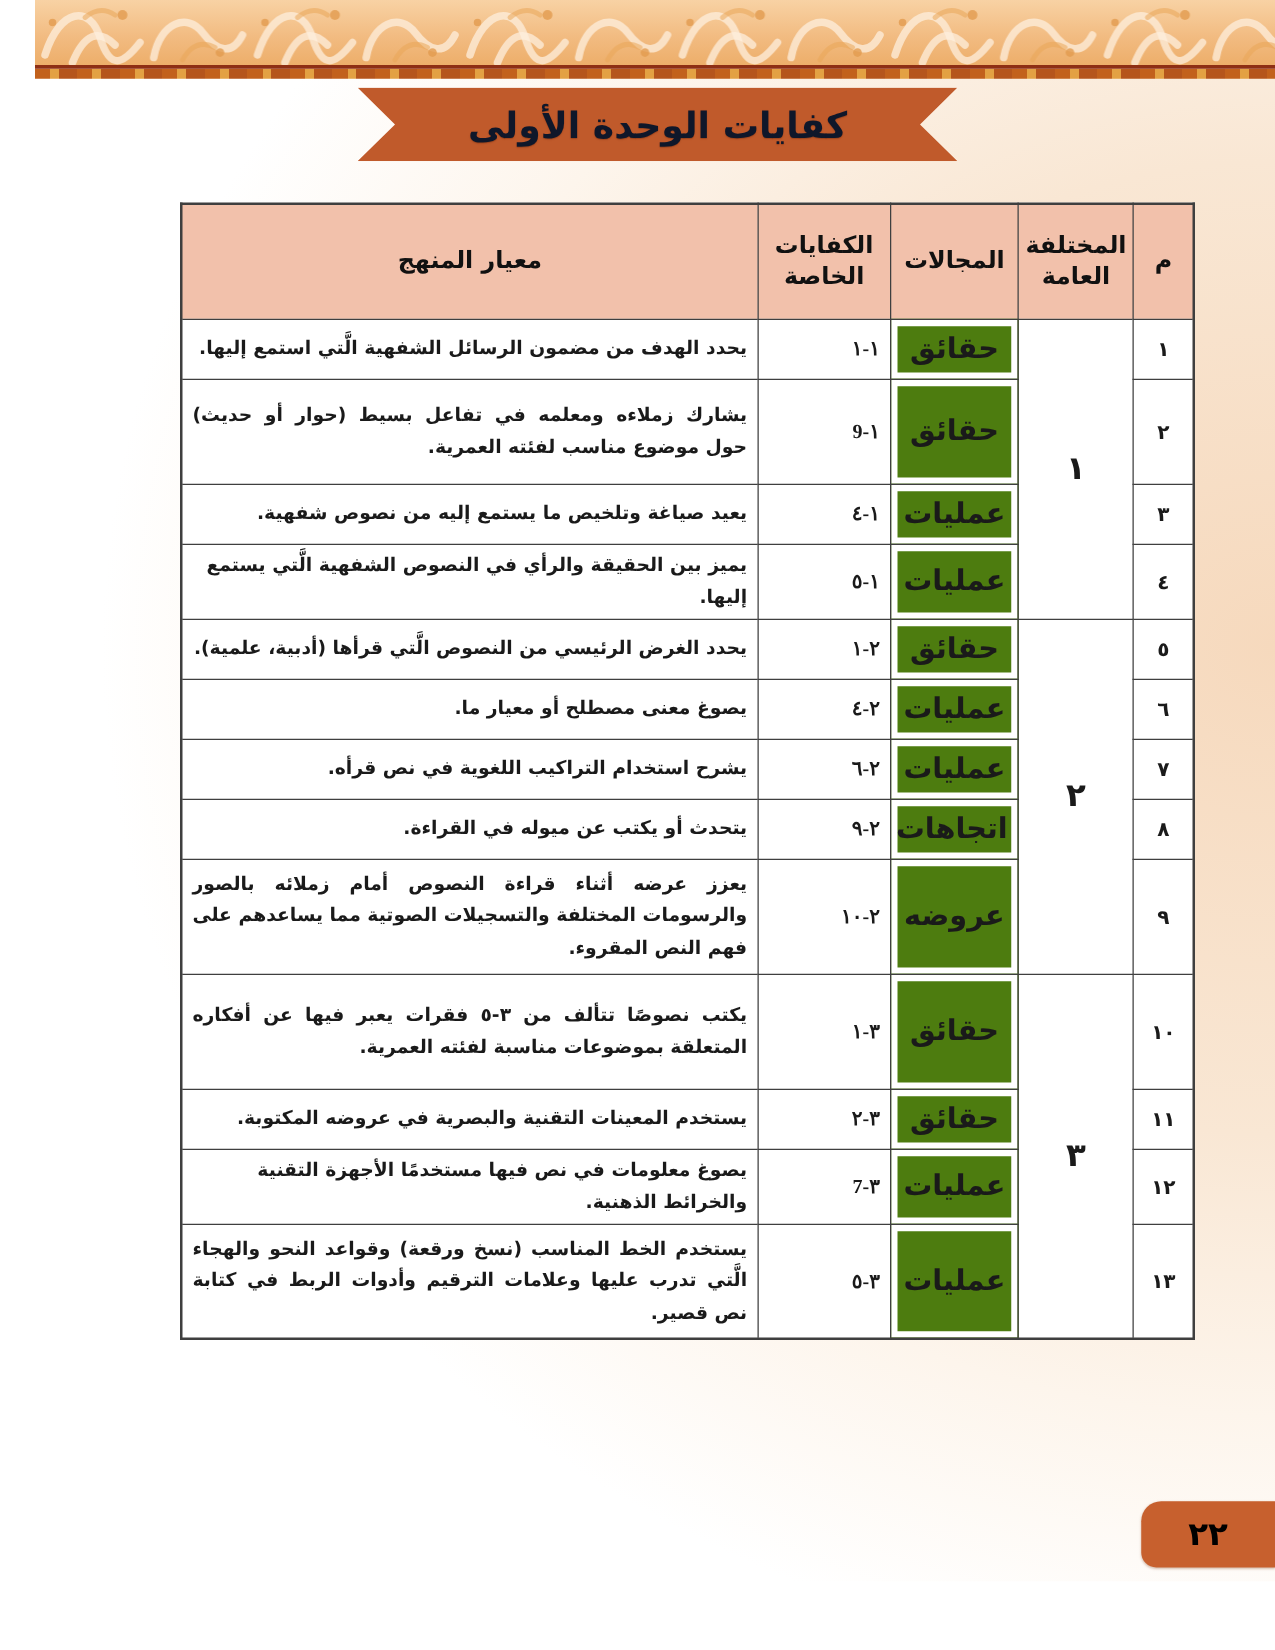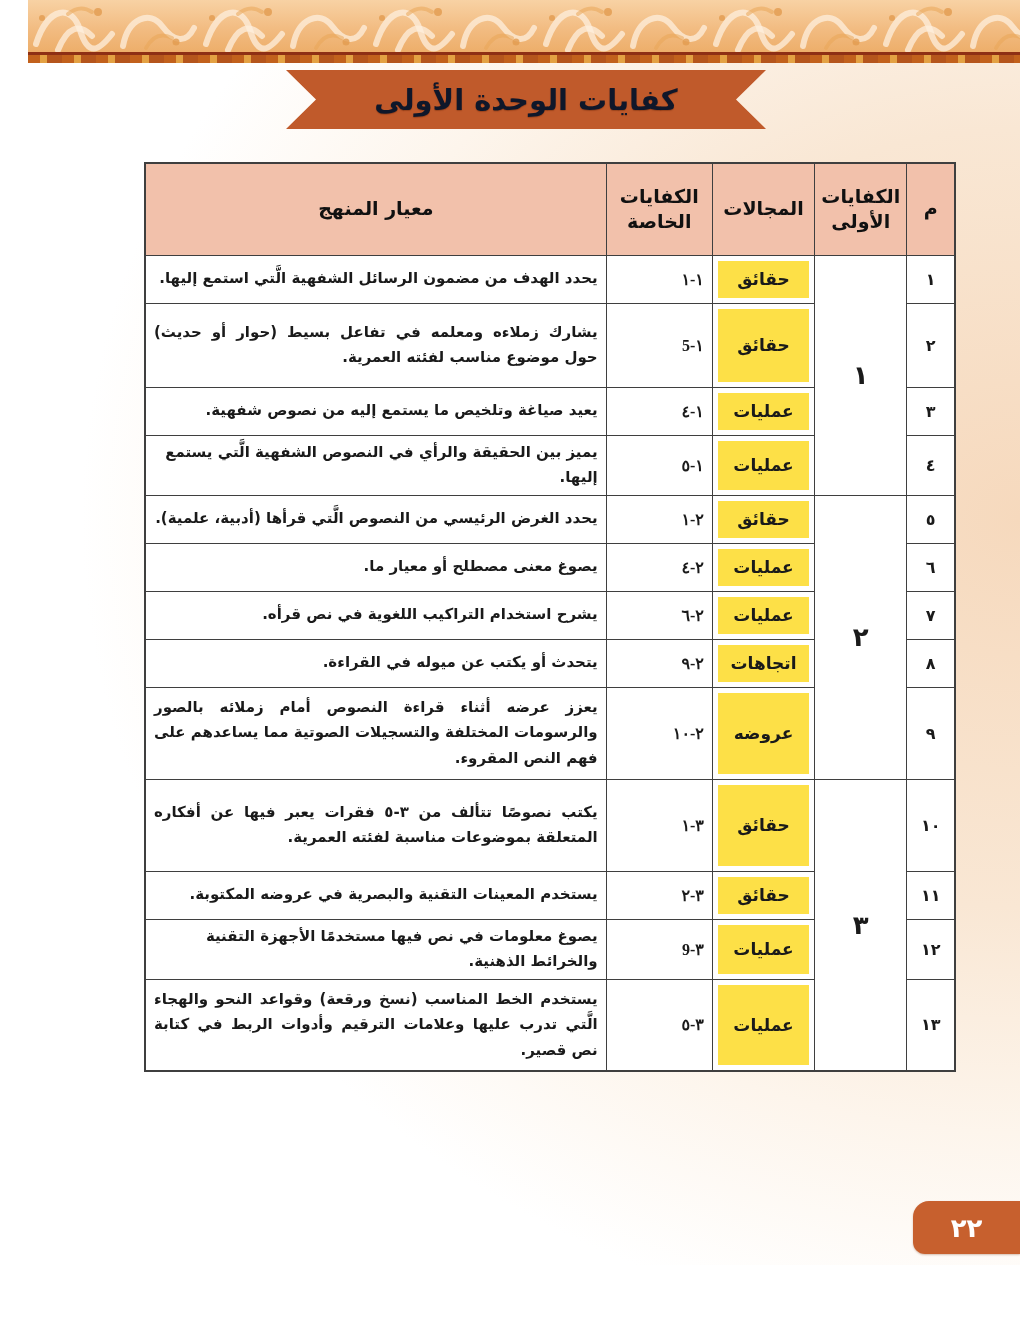--- a/index.html
+++ b/index.html
@@ -49,36 +49,36 @@
   tr.hdr th{
     background:#f2c1ab;font-size:19px;font-weight:bold;text-align:center;
     line-height:1.35;padding:6px 4px;color:#111;
   }
   tr.r-s{height:48px;}
   tr.r-m{height:84px;}
   tr.r-l{height:92px;}
   td.c-num{text-align:center;font-size:16px;font-weight:bold;}
   td.c-gen{text-align:center;font-size:26px;font-weight:bold;}
   td.c-dom{
-    background:#fde047;
+    background:#4d7c0f;
     box-shadow:inset 0 0 0 5px #ffffff;
-    text-align:center;font-size:17px;font-weight:bold;padding:10px 6px;
+    text-align:center;font-size:23px;font-weight:bold;padding:10px 6px;
   }
   td.c-code{text-align:right;font-size:16px;font-weight:bold;white-space:nowrap;font-family:Liberation Serif, serif;}
   td.c-std{
     font-size:15px;font-weight:bold;line-height:1.7;
     text-align:justify;padding:6px 14px;
   }
   tr.r-s td.c-std{text-align:right;}
   
   .page-num{
     position:absolute;top:1201px;left:913px;width:107px;height:53px;
     background:#c7602e;border-radius:16px 0 0 12px;
     display:flex;align-items:center;justify-content:center;
-    color:#ffffff;font-size:26px;font-weight:bold;
+    color:#000000;font-size:26px;font-weight:bold;
     box-shadow:0 1px 2px rgba(120,50,10,.3);
   }
 </style>
 </head>
 <body>
 
 <div class="page-bg"></div>
 
 <div class="band-wrap">
   <div class="band">
@@ -121,37 +121,37 @@
   <colgroup>
     <col style="width:48px">
       <col style="width:92px">
       <col style="width:102px">
       <col style="width:106px">
       <col style="width:460px">
   </colgroup>
   <tbody>
       <tr class="hdr">
     <th>م</th>
-    <th>الكفايات الأولى</th>
+    <th>المختلفة العامة</th>
     <th>المجالات</th>
     <th>الكفايات الخاصة</th>
     <th>معيار المنهج</th>
   </tr>
 
   <tr class="r-s">
     <td class="c-num">١</td>
     <td class="c-gen" rowspan="4">١</td>
     <td class="c-dom">حقائق</td>
     <td class="c-code">١-١</td>
     <td class="c-std">يحدد الهدف من مضمون الرسائل الشفهية الَّتي استمع إليها.</td>
   </tr>
   <tr class="r-m">
     <td class="c-num">٢</td>
     <td class="c-dom">حقائق</td>
-    <td class="c-code">١-5</td>
+    <td class="c-code">١-9</td>
     <td class="c-std">يشارك زملاءه ومعلمه في تفاعل بسيط (حوار أو حديث) حول موضوع مناسب لفئته العمرية.</td>
   </tr>
   <tr class="r-s">
     <td class="c-num">٣</td>
     <td class="c-dom">عمليات</td>
     <td class="c-code">١-٤</td>
     <td class="c-std">يعيد صياغة وتلخيص ما يستمع إليه من نصوص شفهية.</td>
   </tr>
   <tr class="r-s">
     <td class="c-num">٤</td>
@@ -201,21 +201,21 @@
   </tr>
   <tr class="r-s">
     <td class="c-num">١١</td>
     <td class="c-dom">حقائق</td>
     <td class="c-code">٣-٢</td>
     <td class="c-std">يستخدم المعينات التقنية والبصرية في عروضه المكتوبة.</td>
   </tr>
   <tr class="r-s">
     <td class="c-num">١٢</td>
     <td class="c-dom">عمليات</td>
-    <td class="c-code">٣-9</td>
+    <td class="c-code">٣-7</td>
     <td class="c-std">يصوغ معلومات في نص فيها مستخدمًا الأجهزة التقنية والخرائط الذهنية.</td>
   </tr>
   <tr class="r-l">
     <td class="c-num">١٣</td>
     <td class="c-dom">عمليات</td>
     <td class="c-code">٣-٥</td>
     <td class="c-std">يستخدم الخط المناسب (نسخ ورقعة) وقواعد النحو والهجاء الَّتي تدرب عليها وعلامات الترقيم وأدوات الربط في كتابة نص قصير.</td>
   </tr>
 </tbody>
   </table>

